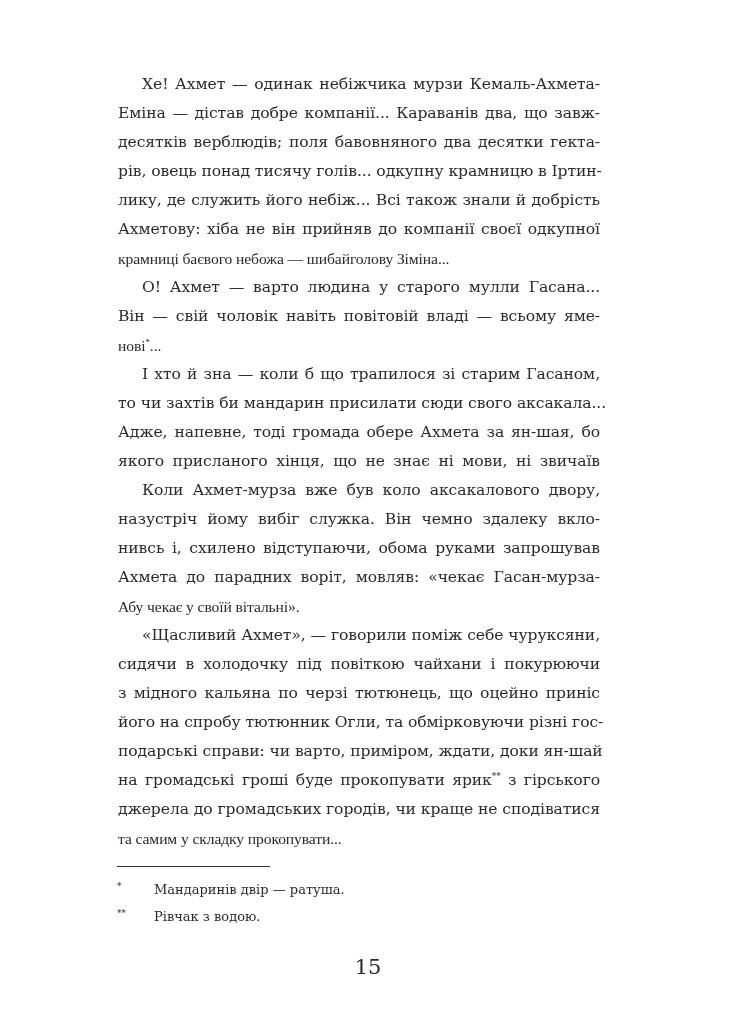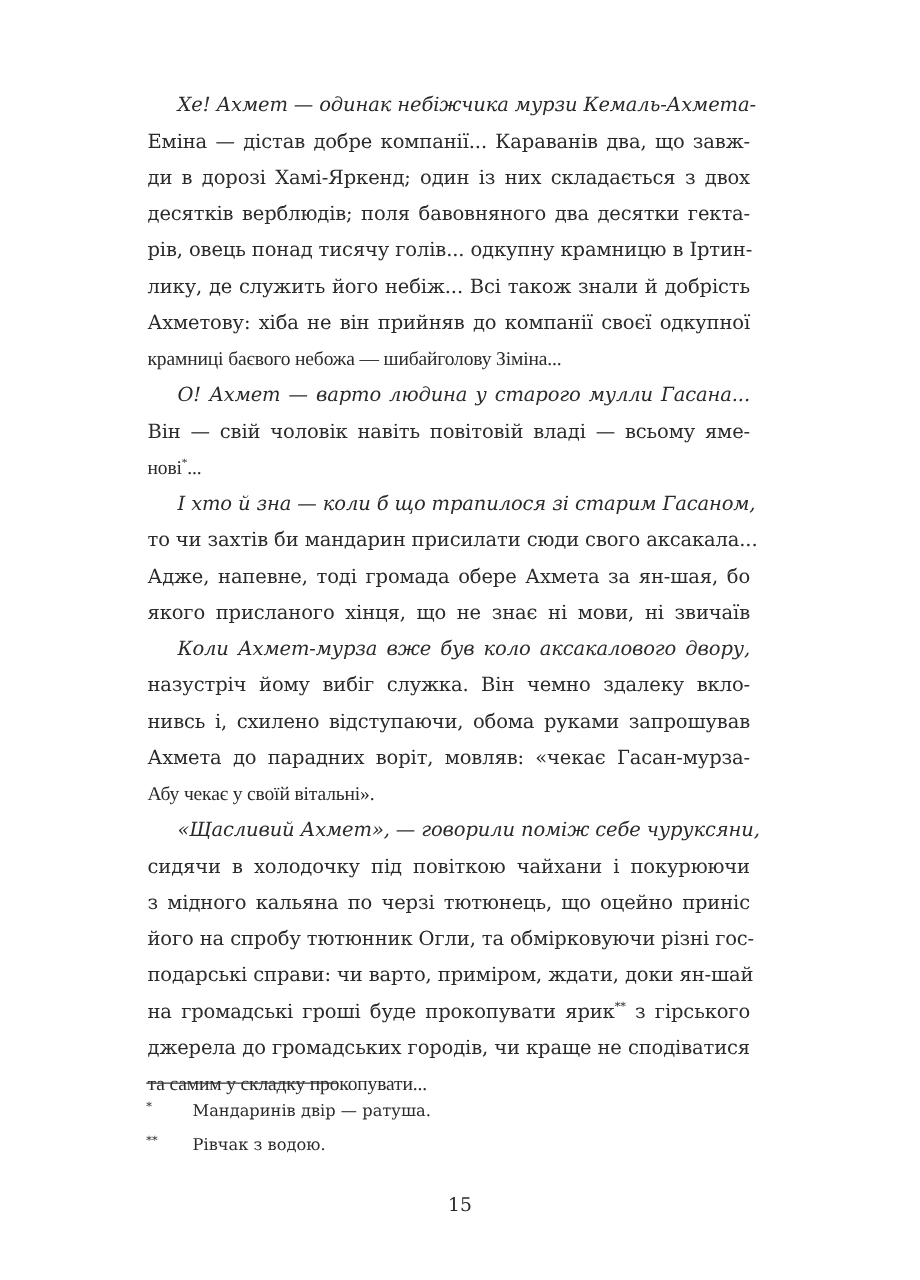--- a/index.html
+++ b/index.html
@@ -5,38 +5,37 @@
   html, body { margin: 0; padding: 0; background: #ffffff; }
   body { width: 736px; height: 1024px; position: relative; overflow: hidden; }
   .page { position: absolute; left: 0; top: 0; width: 736px; height: 1024px; background: #fff; }
   .body-text {
     position: absolute; left: 118px; top: 70px; width: 482px;
     font-family: "DejaVu Serif", serif; font-size: 15.6px; line-height: 29px;
     color: #2a2a2a; letter-spacing: -0.1px;
   }
   .line { display: block; white-space: nowrap; text-align: justify; text-align-last: justify; height: 29px; }
   .line.last { text-align-last: left; font-family: Liberation Serif, serif; }
-  .line.indent { padding-left: 24px; font-style: italic; }
+  .line.indent { padding-left: 24px; }
   .sup { font-size: 9px; vertical-align: 6px; line-height: 0; }
   .fn-rule { position: absolute; left: 117px; top: 866px; width: 153px; height: 1px; background: #333; }
   .footnotes { position: absolute; left: 117px; top: 876px; width: 480px;
     font-family: "DejaVu Serif", serif; font-size: 13px; line-height: 27px; color: #2a2a2a; }
   .fn { display: flex; }
   .fn-mark { width: 37px; font-size: 9px; line-height: 20px; }
   .page-number { position: absolute; left: 0; width: 736px; top: 955px; text-align: center;
-    font-family: "DejaVu Serif", serif; font-size: 15px; color: #2a2a2a; }
+    font-family: "DejaVu Serif", serif; font-size: 21px; color: #2a2a2a; }
 </style>
 </head>
 <body>
 
 <div class="page">
   <div class="body-text" id="body-text">
       <span class="line indent"><span>Хе! Ахмет — одинак небіжчика мурзи Кемаль-Ахмета-</span></span>
       <span class="line"><span>Еміна — дістав добре компанії... Караванів два, що завж-</span></span>
-      <span class="line"><span>ди в дорозі Хамі-Яркенд; один із них складається з двох</span></span>
       <span class="line"><span>десятків верблюдів; поля бавовняного два десятки гекта-</span></span>
       <span class="line"><span>рів, овець понад тисячу голів... одкупну крамницю в Іртин-</span></span>
       <span class="line"><span>лику, де служить його небіж... Всі також знали й добрість</span></span>
       <span class="line"><span>Ахметову: хіба не він прийняв до компанії своєї одкупної</span></span>
       <span class="line last"><span>крамниці баєвого небожа — шибайголову Зіміна...</span></span>
       <span class="line indent"><span>О! Ахмет — варто людина у старого мулли Гасана...</span></span>
       <span class="line"><span>Він — свій чоловік навіть повітовій владі — всьому яме-</span></span>
       <span class="line last"><span>нові</span><span class="sup">*</span><span>...</span></span>
       <span class="line indent"><span>І хто й зна — коли б що трапилося зі старим Гасаном,</span></span>
       <span class="line"><span>то чи захтів би мандарин присилати сюди свого аксакала...</span></span>

